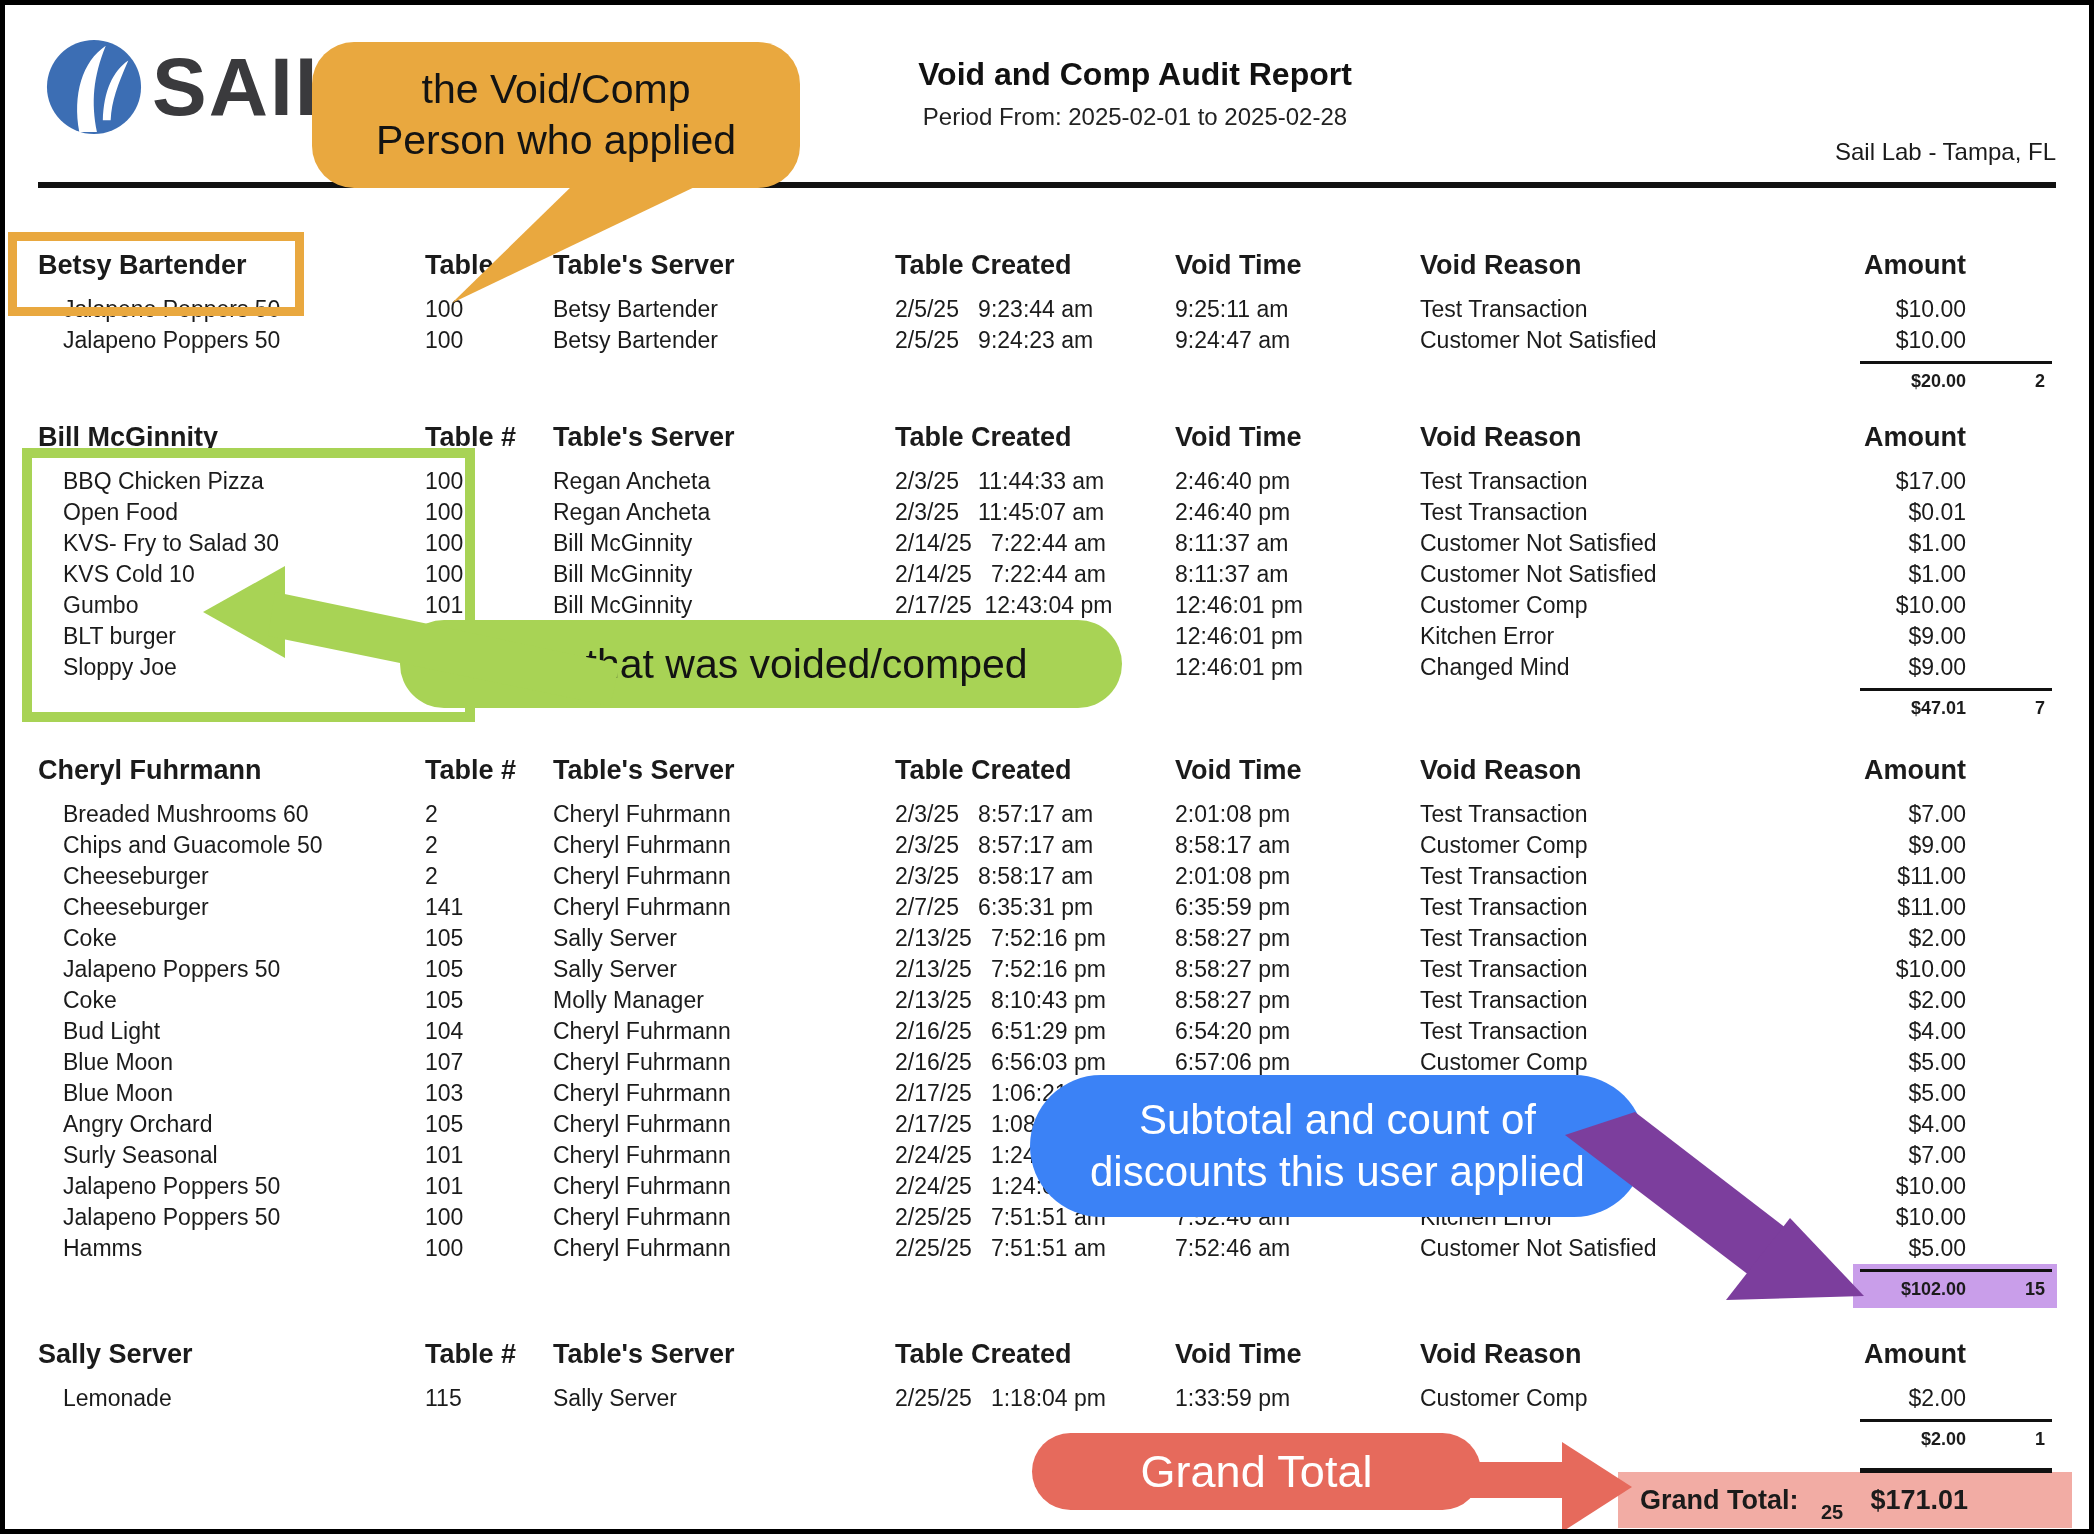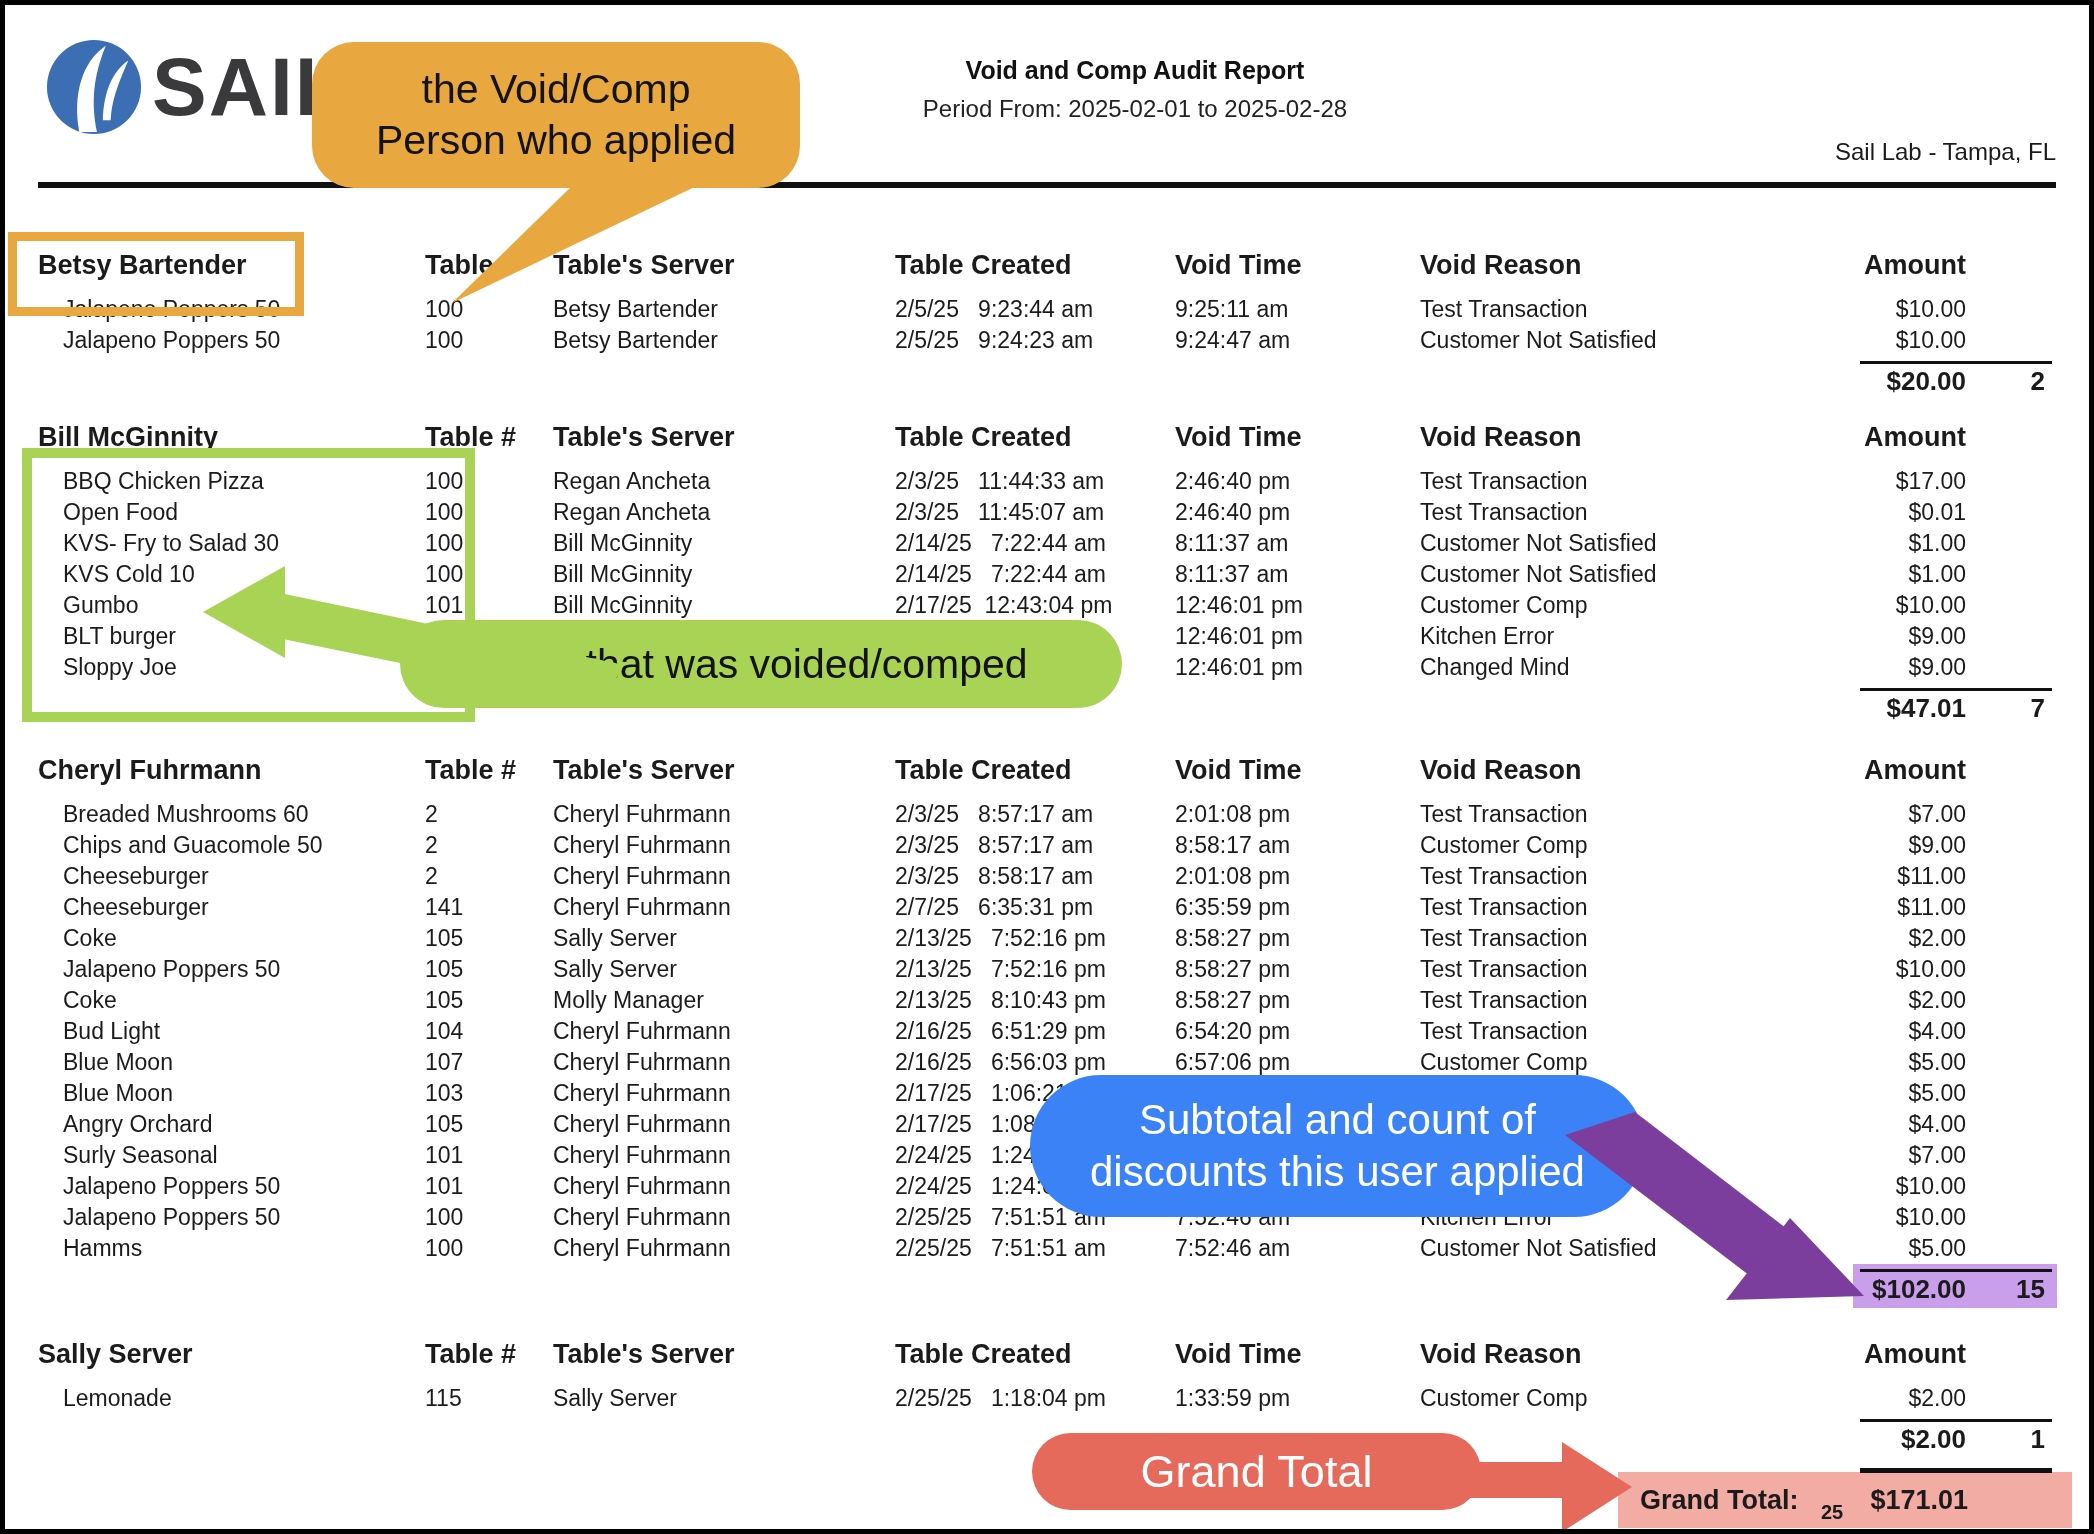--- a/index.html
+++ b/index.html
@@ -5,37 +5,37 @@
   html,body{margin:0;padding:0;background:#888;}
   .page{position:relative;width:2094px;height:1534px;background:#fff;
         font-family:"Liberation Sans",sans-serif;color:#1b1b1b;overflow:hidden;}
   .frame{position:absolute;inset:0;border:5px solid #000;pointer-events:none;z-index:9;}
 
   
   .logo{position:absolute;left:42px;top:38px;display:flex;align-items:center;z-index:1;}
   .logo svg{width:104px;height:98px;}
   .logo-text{font-size:82px;font-weight:bold;color:#3a3a3d;letter-spacing:2px;margin-left:6px;}
   .title-block{position:absolute;left:835px;top:56px;width:600px;text-align:center;z-index:1;}
-  .title{font-size:25px;font-weight:bold;color:#111;}
+  .title{font-size:32px;font-weight:bold;color:#111;}
   .period{font-size:24px;color:#222;margin-top:10px;}
   .location{position:absolute;left:1700px;top:138px;width:356px;text-align:right;font-size:24px;z-index:1;}
   .top-rule{position:absolute;left:38px;top:182px;width:2018px;height:6px;background:#111;}
 
   
   .section{position:absolute;left:38px;width:2017px;z-index:2;}
   .sec-0{top:248px}.sec-1{top:420px}.sec-2{top:753px}.sec-3{top:1337px}
   .grid{display:grid;grid-template-columns:387px 128px 342px 280px 245px 370px 178px 87px;}
   .hdr{height:46px;font-weight:bold;font-size:27px;line-height:34px;}
   .row{height:31px;font-size:23px;line-height:31px;}
   .row .ci{padding-left:25px;}
   .cd,.hdr div{white-space:pre;}
   .ca{text-align:right;padding-right:2px;}
   .cc{text-align:right;padding-right:10px;}
   .sub-rule{margin-left:1822px;width:192px;border-top:3px solid #111;margin-top:5px;}
-  .subrow{height:38px;line-height:34px;font-size:26px;font-weight:bold;}
+  .subrow{height:38px;line-height:34px;font-size:18px;font-weight:bold;}
 
   
   .subtotal-highlight{position:absolute;left:1853px;top:1264px;width:204px;height:44px;z-index:1;}
   .gt-rule{position:absolute;left:1860px;top:1468px;width:192px;height:5px;background:#111;z-index:3;}
   .gt-box{position:absolute;left:1618px;top:1472px;width:454px;height:56px;z-index:2;}
   .gt-label{position:absolute;left:22px;top:0;height:56px;line-height:56px;font-size:27px;font-weight:bold;}
   .gt-amount{position:absolute;left:0;top:0;width:350px;height:60px;line-height:56px;
              font-size:27px;font-weight:bold;text-align:right;}
   .gt-count{position:absolute;left:0;top:12px;width:428px;height:56px;line-height:56px;
             font-size:20px;font-weight:bold;text-align:center;}

